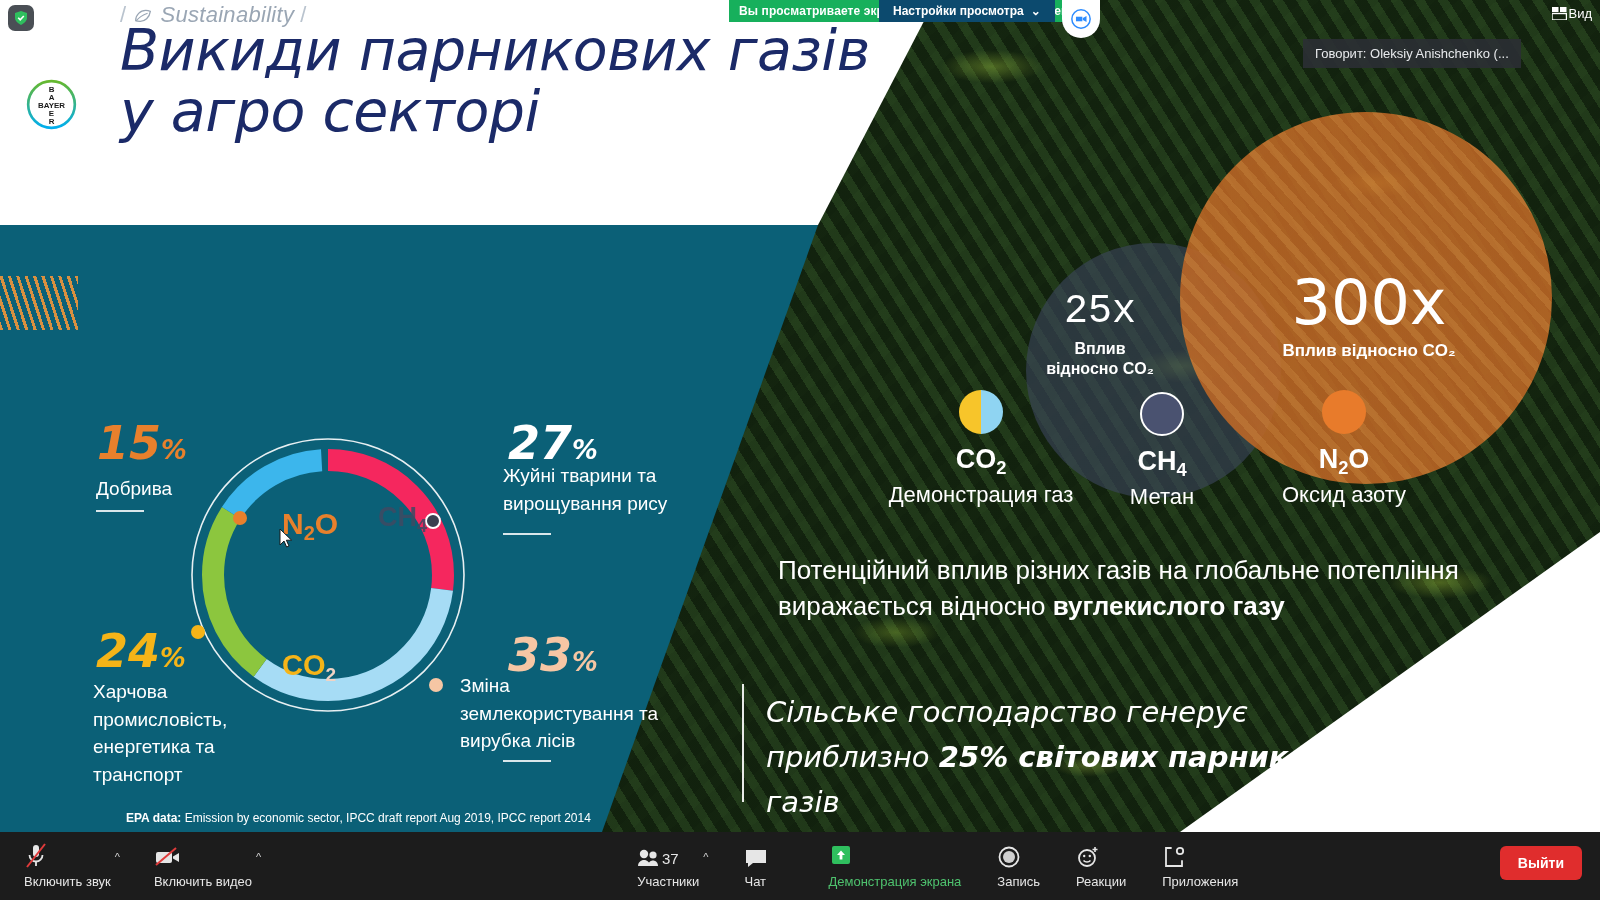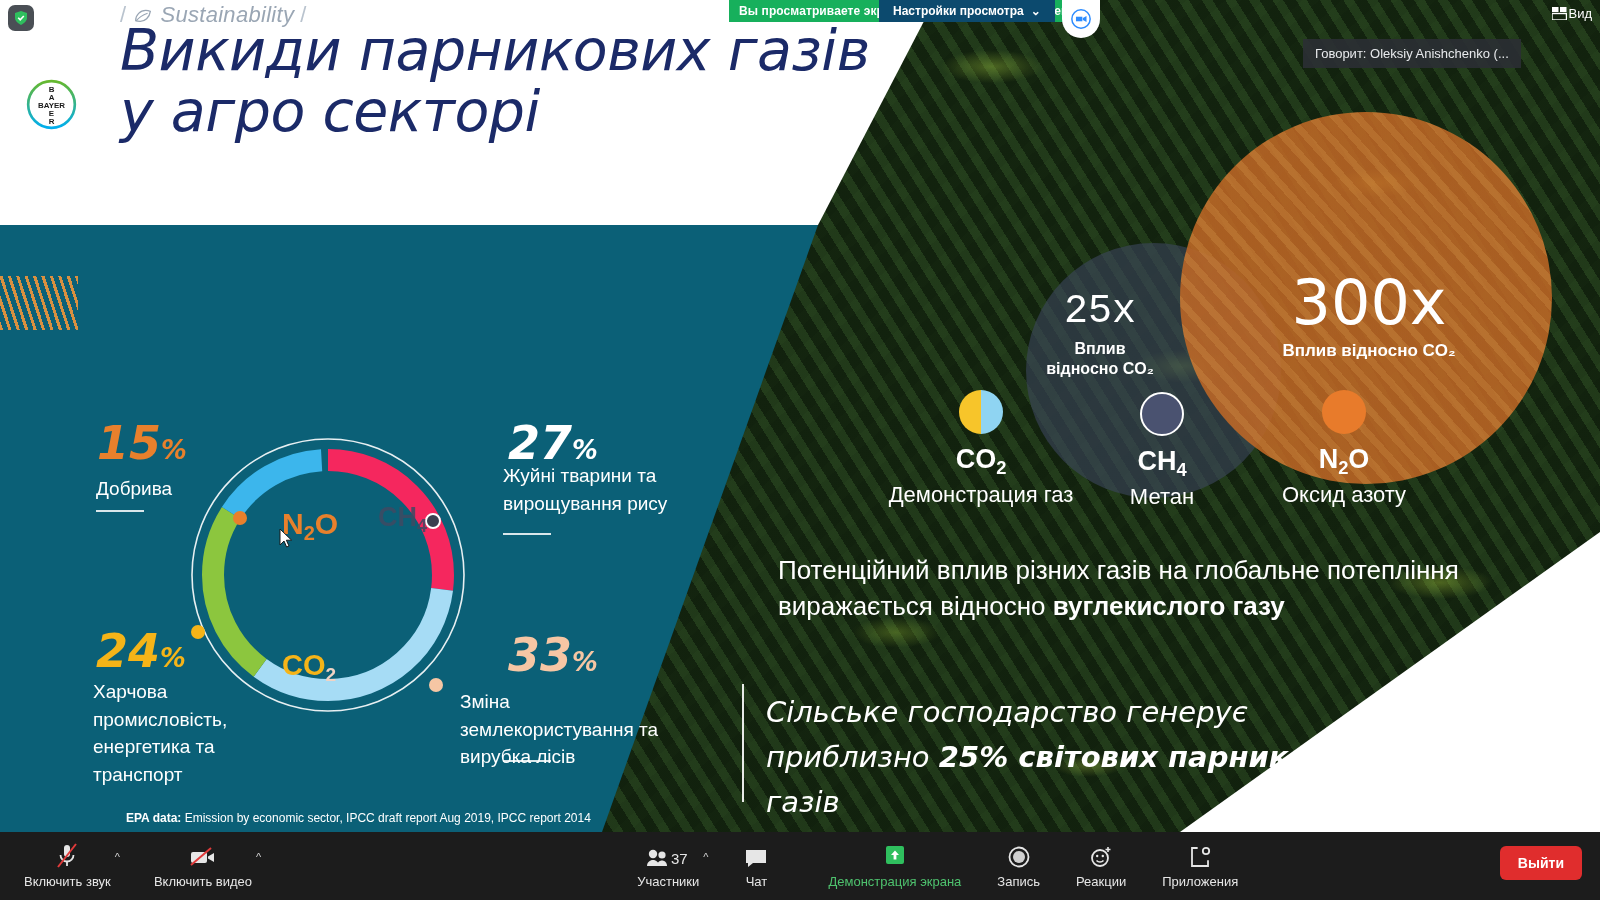--- a/index.html
+++ b/index.html
@@ -81,21 +81,21 @@
   .r-15 { left:96px;  top:510px; width:48px; }
 
   .l-24 { left:96px;  top:628px; font-size:46px; color:#f5b418; }
   .c-24 { left:93px;  top:678px; width:190px; }
 
   .l-27 { left:508px; top:420px; font-size:46px; color:#ffffff; }
   .c-27 { left:503px; top:462px; width:200px; }
   .r-27 { left:503px; top:533px; width:48px; }
 
   .l-33 { left:508px; top:632px; font-size:46px; color:#f6c6a4; }
-  .c-33 { left:460px; top:672px; width:200px;margin-top:16px; }
+  .c-33 { left:460px; top:672px; width:200px; }
   .r-33 { left:503px; top:760px; width:48px; }
 
   
   .source { position:absolute; left:126px; top:811px; color:#ffffff; font-size:12px; }
   .source b { font-weight:700; }
 
   
   .venn-ch4 { position:absolute; left:1026px; top:243px; width:255px; height:255px;
               border-radius:50%; background:rgba(60,70,92,.62); }
   .venn-n2o { position:absolute; left:1180px; top:112px; width:372px; height:372px;
@@ -150,21 +150,21 @@
                  display:flex; align-items:flex-end; justify-content:center; padding-bottom:8px; }
   .view-btn { position:absolute; right:8px; top:6px; display:flex; align-items:center; gap:1px;
               color:#ffffff; font-size:13px; }
   .speaker-toast { position:absolute; left:1303px; top:39px; background:#2b2f34e6;
                    padding:7px 12px; color:#e8eaed; font-size:13px; white-space:nowrap; }
   .shield { position:absolute; left:8px; top:5px; width:26px; height:26px;
             background:#4a4f55; border-radius:7px; display:flex; align-items:center; justify-content:center; }
 
   .toolbar { position:absolute; left:0; bottom:0; width:1600px; height:68px; background:#1c1c1c;
              display:flex; align-items:center; }
-  .tb-item { display:flex; flex-direction:column; align-items:center; justify-content:center;
+  .tb-item { display:flex; flex-direction:column; align-items:flex-start; justify-content:center;
              color:#e6e6e6; font-size:13px; gap:5px; cursor:pointer; }
   .tb-item .ico { height:26px; display:flex; align-items:flex-end; justify-content:center; }
   .tb-item.green { color:#4ec26e; }
   .caret { color:#d2d2d2; font-size:11px; margin-left:4px; }
   .pair { display:flex; align-items:flex-start; }
   .leave { position:absolute; right:18px; top:14px; background:#e02d2d; color:#fff;
            border:none; border-radius:6px; padding:9px 18px; font-size:14px; font-weight:700;
            font-family:"Liberation Sans", sans-serif; cursor:pointer; }
 
   .cursor { position:absolute; left:279px; top:528px; width:14px; height:20px; }

